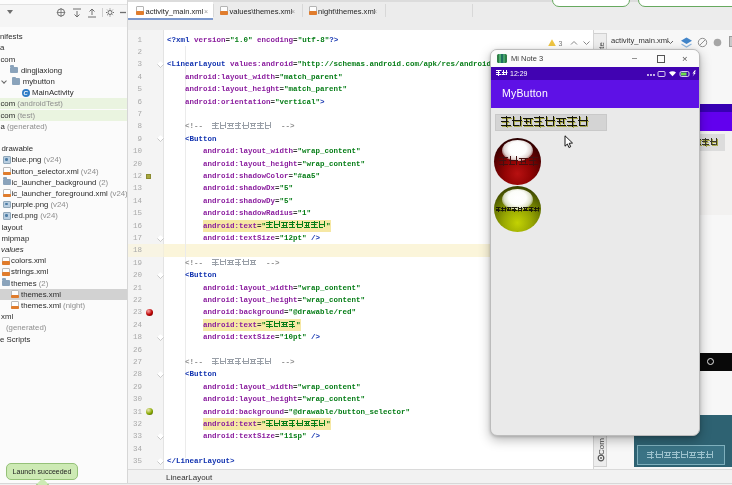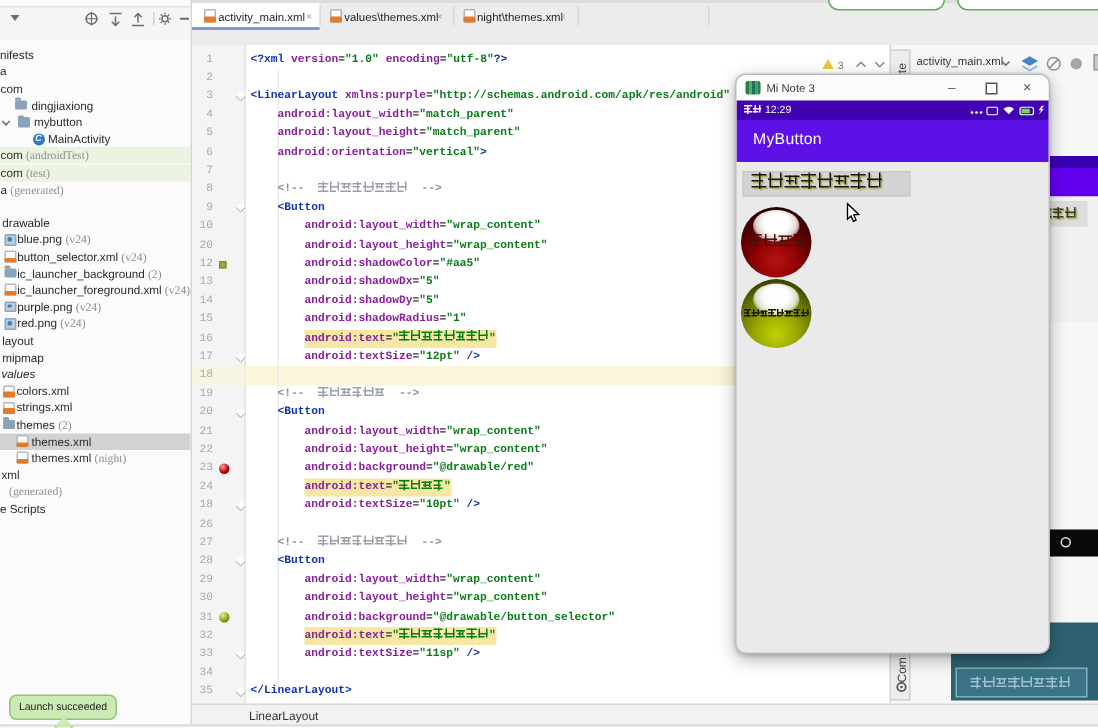--- a/index.html
+++ b/index.html
@@ -29,21 +29,21 @@
 #wbtn1 .cj.p0, #dbtn .cj.p0 { background-size:92% 1.4px,1.4px 100%,92% 1.4px,70% 1.4px; }
 #wbtn1 .cj.p1, #dbtn .cj.p1 { background-size:1.4px 90%,1.4px 90%,92% 1.4px,60% 1.4px; }
 #wbtn1 .cj.p2, #dbtn .cj.p2 { background-size:92% 1.4px,50% 1.4px,1.4px 55%,1.4px 55%,92% 1.4px; }
 
 
 #panel { position:absolute; left:0; top:0; width:127px; height:483px; background:#fbfbfb; overflow:hidden; }
 #panelhead { position:absolute; left:0; top:0; width:127px; height:27px; background:#f5f5f5; }
 #paneltop { position:absolute; left:0; top:0; width:127px; height:5px; background:#fcfcfc; border-bottom:1px solid #e2e2e2; }
 .trow { position:absolute; left:0; width:127px; height:11.2px; font-size:7.8px; color:#2b2b2b; }
 .tt { position:absolute; top:0; line-height:11.2px; white-space:nowrap; }
-.gray { color:#8e8e8e;font-family:Liberation Serif, serif; }
+.gray { color:#8e8e8e; }
 .grnrow { position:absolute; left:0; width:127px; height:11.2px; background:#eaf4e0; }
 .selrow { position:absolute; left:0; width:127px; height:11.2px; background:#d2d2d2; }
 .ic { position:absolute; top:1.6px; width:8px; height:8px; }
 .icxml { background:#fdfdfd; border:1px solid #b9b9b9; border-radius:1px; }
 .icxml b { position:absolute; left:-1px; bottom:-1px; width:8px; height:3.5px; background:#e07c2c; border-radius:1px; }
 .icfold { background:#8aa3bb; border-radius:1px; top:2.2px; height:6.5px; }
 .icfold:before { content:""; position:absolute; left:0; top:-1.5px; width:4px; height:2px; background:#8aa3bb; border-radius:1px 1px 0 0; }
 .icimg { background:#b9cee0; border:1px solid #8fa6b8; border-radius:1px; top:1.8px; width:7.5px; height:7.5px; }
 .icimg:before { content:""; position:absolute; left:1px; top:1px; width:2.5px; height:2.5px; border-radius:50%; background:#4e7da6; }
 .icclass { background:#2f7dc6; border-radius:50%; color:#fff; font-size:6px; line-height:8px; text-align:center; font-weight:bold; top:1.6px; }
@@ -322,21 +322,21 @@
 
 <div id="editor">
   <div id="caretline" style="top:214.4px"></div>
   <div id="gutter"></div>
   <div id="caretgutter" style="position:absolute;left:0;top:214.4px;width:35.5px;height:12.4px;background:#fbf5da;opacity:0.65"></div>
   <div id="iguide"></div>
   <div class="num" style="top:3.6px">1</div>
 <div class="cl" style="top:3.6px"><span class="t">&lt;?xml</span> <span class="a">version</span>=<span class="v">"1.0"</span> <span class="a">encoding</span>=<span class="v">"utf-8"</span><span class="t">?&gt;</span></div>
 <div class="num" style="top:16.0px">2</div>
 <div class="num" style="top:28.4px">3</div>
-<div class="cl" style="top:28.4px"><span class="t">&lt;LinearLayout</span> <span class="a">xmlns:purple</span>=<span class="v">"http://schemas.android.com/apk/res/android"</span></div>
+<div class="cl" style="top:28.4px"><span class="t">&lt;LinearLayout</span> <span class="a">values:android</span>=<span class="v">"http://schemas.android.com/apk/res/android"</span></div>
 <div class="num" style="top:40.8px">4</div>
 <div class="cl" style="top:40.8px">    <span class="a">android:layout_width</span>=<span class="v">"match_parent"</span></div>
 <div class="num" style="top:53.2px">5</div>
 <div class="cl" style="top:53.2px">    <span class="a">android:layout_height</span>=<span class="v">"match_parent"</span></div>
 <div class="num" style="top:65.6px">6</div>
 <div class="cl" style="top:65.6px">    <span class="a">android:orientation</span>=<span class="v">"vertical"</span><span class="t">&gt;</span></div>
 <div class="num" style="top:78.0px">7</div>
 <div class="num" style="top:90.4px">8</div>
 <div class="cl" style="top:90.4px">    <span class="c">&lt;!--  <i class="cj cmt p0"></i><i class="cj cmt p1"></i><i class="cj cmt p2"></i><i class="cj cmt p0"></i><i class="cj cmt p1"></i><i class="cj cmt p2"></i><i class="cj cmt p0"></i><i class="cj cmt p1"></i>  --&gt;</span></div>
 <div class="num" style="top:102.8px">9</div>

